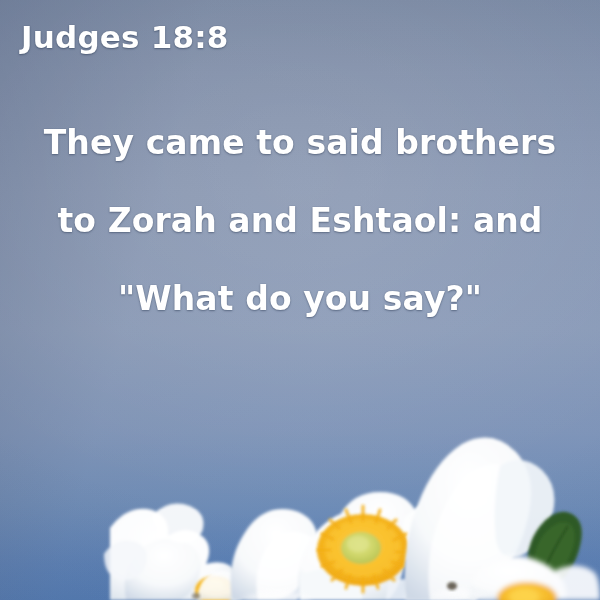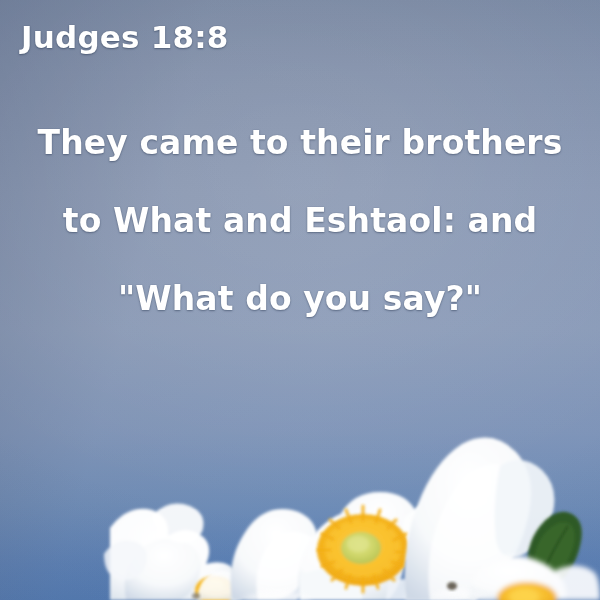--- a/index.html
+++ b/index.html
@@ -204,18 +204,18 @@
       </g>
 
       <ellipse cx="452" cy="186" rx="5" ry="4" fill="#3a3020" opacity="0.75" filter="url(#soft)"></ellipse>
       <ellipse cx="196" cy="196" rx="4" ry="3" fill="#4a3c26" opacity="0.5" filter="url(#soft)"></ellipse>
     </svg>
   </div>
 
   <div class="title">Judges 18:8</div>
 
   <div class="verse">
-    <div class="verse-line">They came to their brothers</div>
-    <div class="verse-line">to What and Eshtaol: and</div>
+    <div class="verse-line">They came to said brothers</div>
+    <div class="verse-line">to Zorah and Eshtaol: and</div>
     <div class="verse-line">"What do you say?"</div>
   </div>
 
 </div>
 
 </body></html>

